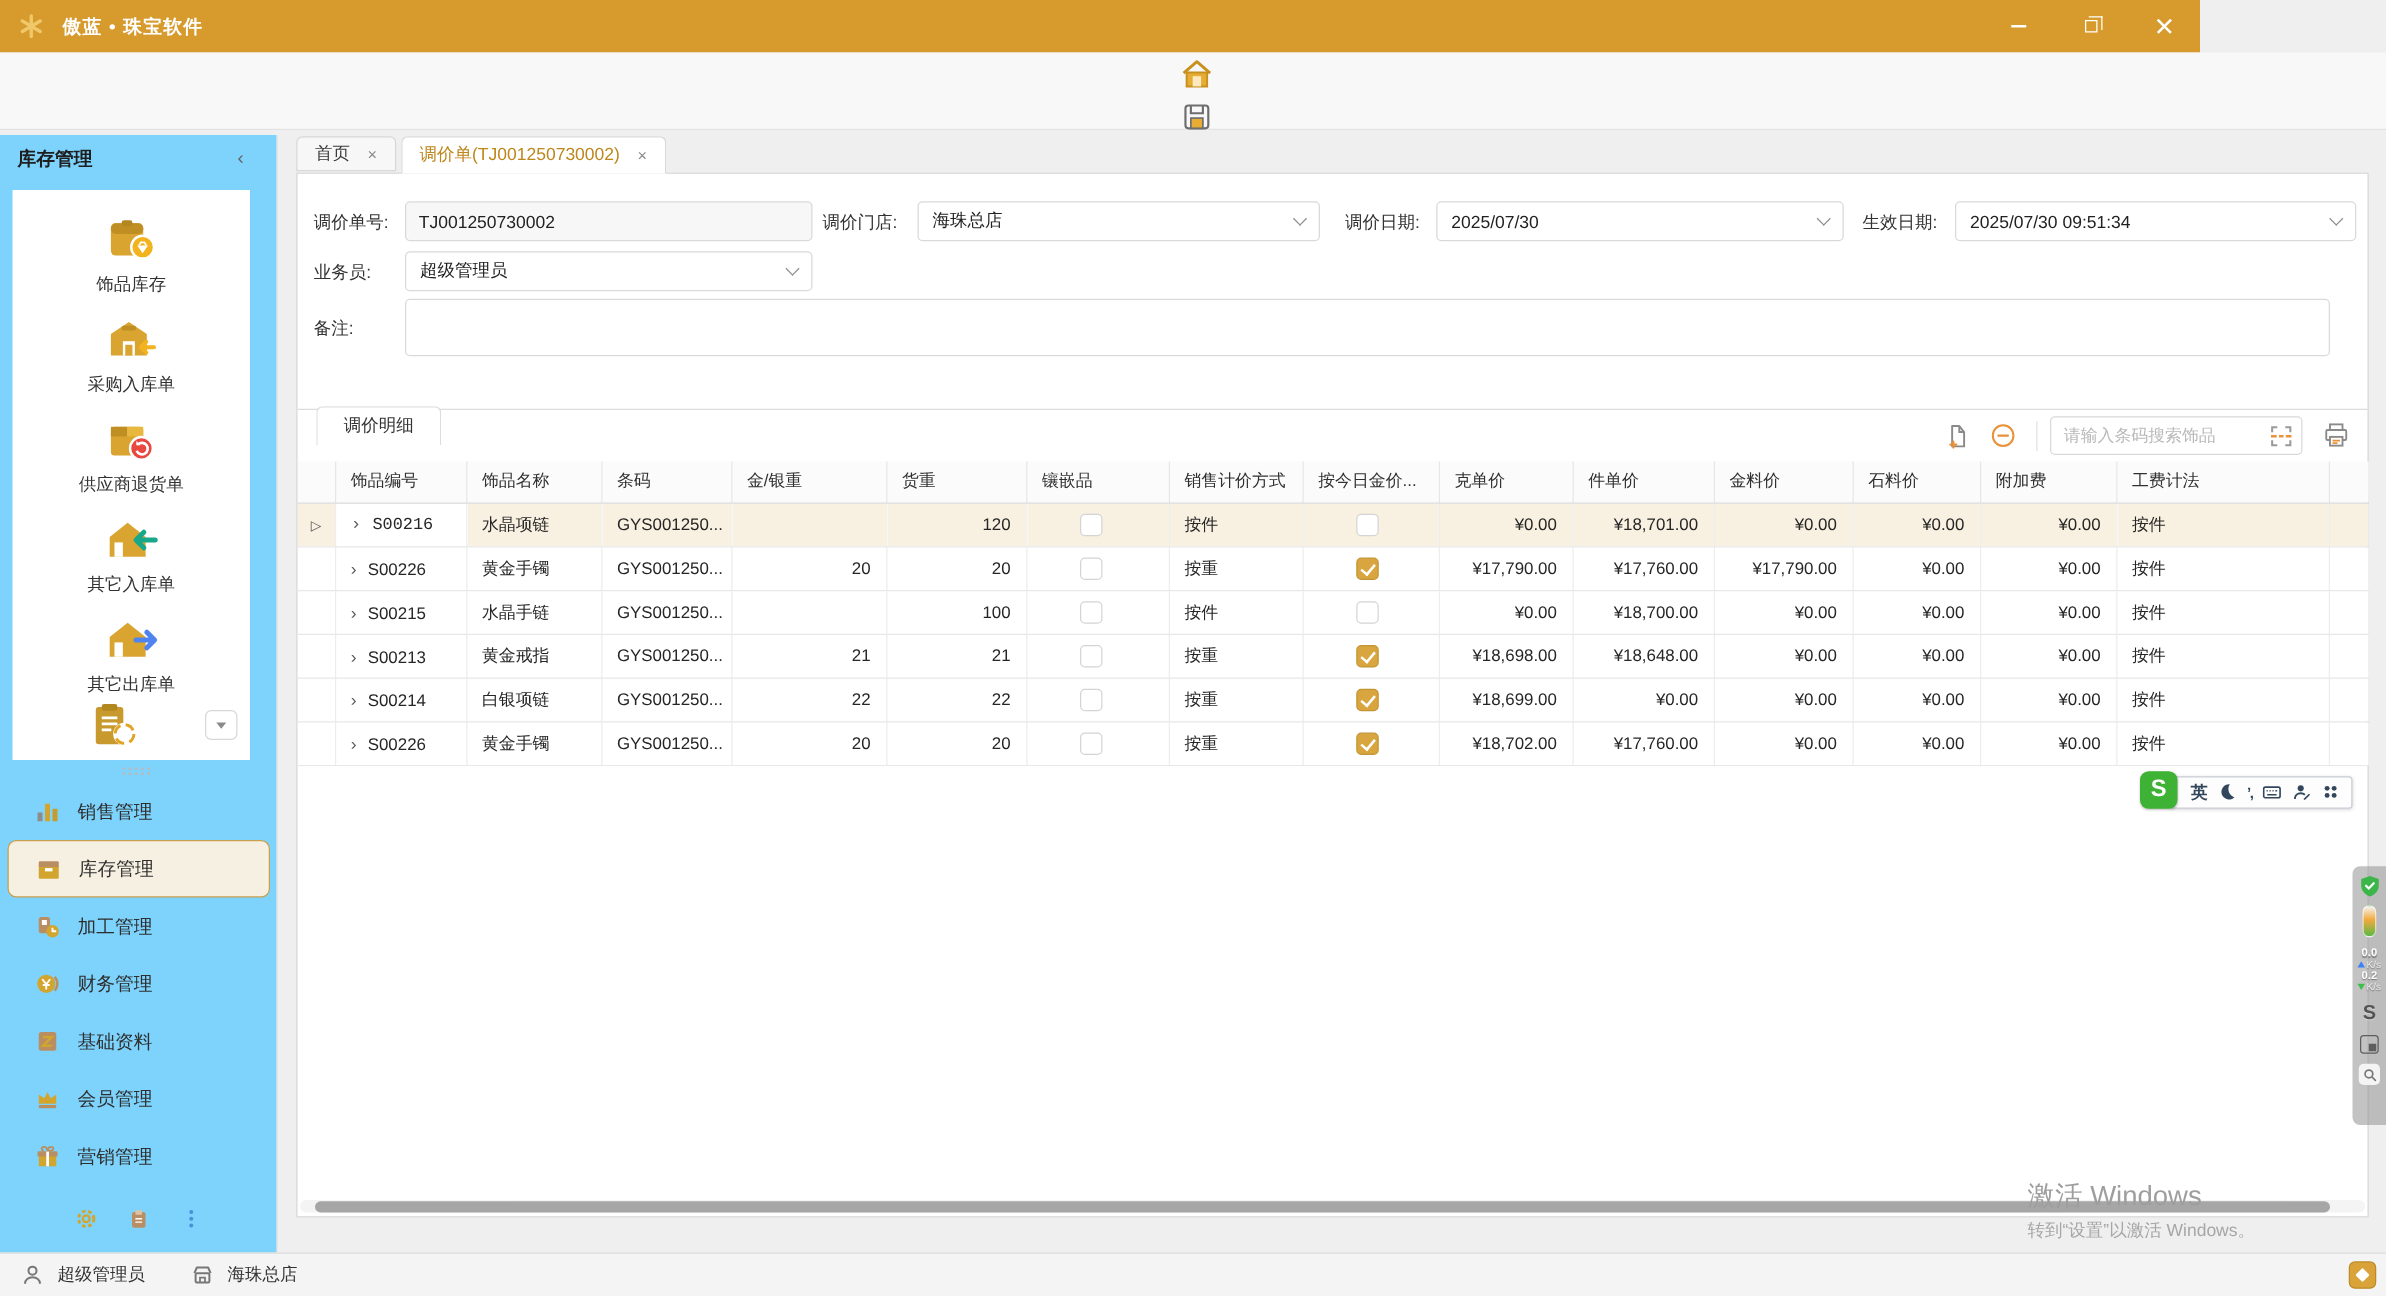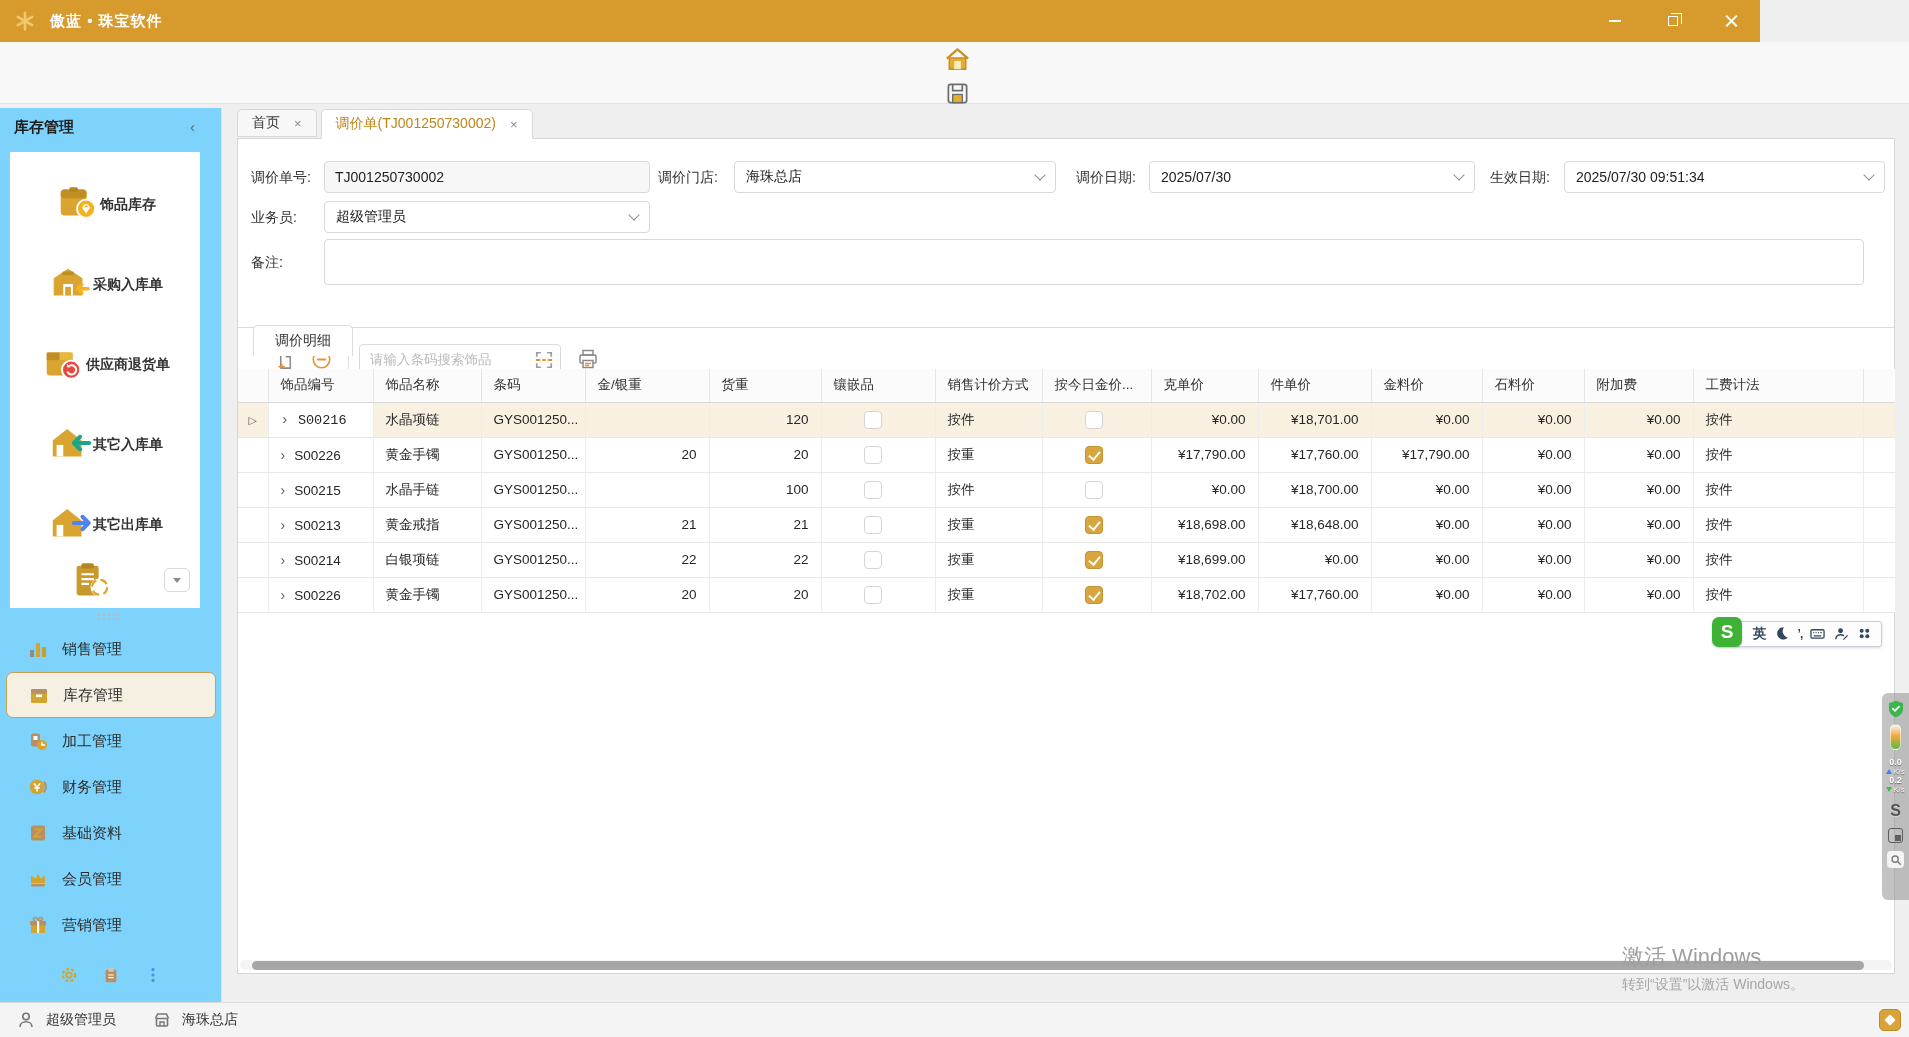--- a/index.html
+++ b/index.html
@@ -32,21 +32,21 @@
   .close-red{width:27px;height:27px;border-radius:50%;background:var(--close-red,#F0603C);position:relative;cursor:pointer;border:none;margin-left:4px;}
   .close-red::before,.close-red::after{content:"";position:absolute;left:7px;top:12.5px;width:13px;height:2px;background:#fff;}
   .close-red::before{transform:rotate(45deg);} .close-red::after{transform:rotate(-45deg);}
 
   
   #sidebar{position:absolute;left:0;top:108px;width:222px;height:898px;background:#7dd3fc;border-right:1px solid #E2E2E2;}
   .s-header{position:absolute;left:0;top:8px;width:100%;height:28px;}
   .s-header .s-title{position:absolute;left:14px;top:2px;font-size:15px;font-weight:bold;color:#1E1E1E;}
   .s-header .collapse{position:absolute;right:26px;top:2px;font-size:15px;color:#666;cursor:pointer;}
   .shortcut-panel{position:absolute;left:10px;top:44px;width:190px;height:456px;background:#fff;overflow:hidden;}
-  .shortcut{height:80px;display:flex;flex-direction:row;align-items:center;justify-content:center;cursor:pointer;padding-top:22px;font-weight:bold;}
+  .shortcut{height:80px;display:flex;flex-direction:column;align-items:center;justify-content:center;cursor:pointer;padding-top:22px;}
   .sc-ic{width:46px;height:46px;}
   .sc-lb{font-size:14px;color:#333;margin-top:4px;}
   .shortcut-partial{position:relative;height:56px;}
   .shortcut-partial .sc-ic{position:absolute;left:58px;top:6px;}
   .expand-btn{position:absolute;right:10px;top:16px;width:26px;height:24px;background:#fff;border:1px solid #D8D8D8;
               border-radius:5px;display:flex;align-items:center;justify-content:center;cursor:pointer;}
   .expand-btn i{width:0;height:0;border-left:4px solid transparent;border-right:4px solid transparent;border-top:5px solid #8A8A8A;}
   .drag-dots{position:absolute;left:98px;top:506px;width:26px;height:7px;}
   .drag-dots::before{content:"";position:absolute;left:0;top:0;width:2px;height:2px;background:#B9B9B9;
      box-shadow:5px 0 #B9B9B9,10px 0 #B9B9B9,15px 0 #B9B9B9,20px 0 #B9B9B9,
@@ -73,21 +73,21 @@
   .input,.select,.remark-input{position:absolute;height:32px;border:1px solid #D9D9D9;border-radius:4px;background:#fff;font-size:14px;color:#222;}
   .input{padding:0 10px;background:#F7F7F7;font-family:"Liberation Sans","DejaVu Sans",sans-serif;}
   .select{display:flex;align-items:center;justify-content:space-between;padding:0 11px;cursor:pointer;}
   .chev{width:8px;height:8px;border-right:1.6px solid #8F8F8F;border-bottom:1.6px solid #8F8F8F;transform:rotate(45deg);margin-top:-4px;flex:0 0 8px;}
   .remark-input{height:46px;cursor:text;}
 
   
   .subtab-line{position:absolute;left:0;top:188px;width:100%;height:1px;background:#DCDCDC;}
   .subtab{position:absolute;left:15px;top:158px;width:100px;height:31px;background:#fff;border:1px solid #DCDCDC;border-bottom:none;
           border-radius:5px 5px 0 0;display:flex;align-items:center;justify-content:center;font-size:14px;color:#333;z-index:2;cursor:pointer;margin-top:28px;}
-  .dtoolbar{position:absolute;left:0;top:200px;width:100%;height:41px;display:flex;align-items:center;padding-left:36px;}
+  .dtoolbar{position:absolute;left:0;top:189px;width:100%;height:41px;display:flex;align-items:center;padding-left:36px;justify-content:flex-end;}
   .dico{width:24px;height:24px;margin-right:12px;cursor:pointer;}
   .dsep{width:1px;height:24px;background:#E2E2E2;margin:0 10px 0 2px;}
   .search-box{position:relative;width:202px;height:31px;border:1px solid #D9D9D9;border-radius:4px;background:#fff;margin-right:16px;}
   .search-box input{position:absolute;left:0;top:0;width:168px;height:29px;border:none;outline:none;padding:0 10px;font-size:13.5px;
                     color:#333;background:transparent;font-family:"Liberation Sans","DejaVu Sans",sans-serif;}
   .search-box input::placeholder{color:#B9B9B9;}
   .scan-ic{position:absolute;right:6px;top:5px;width:20px;height:20px;cursor:pointer;}
 
   
   .grid-wrap{position:absolute;left:0;top:230px;width:1657px;overflow:hidden;}

